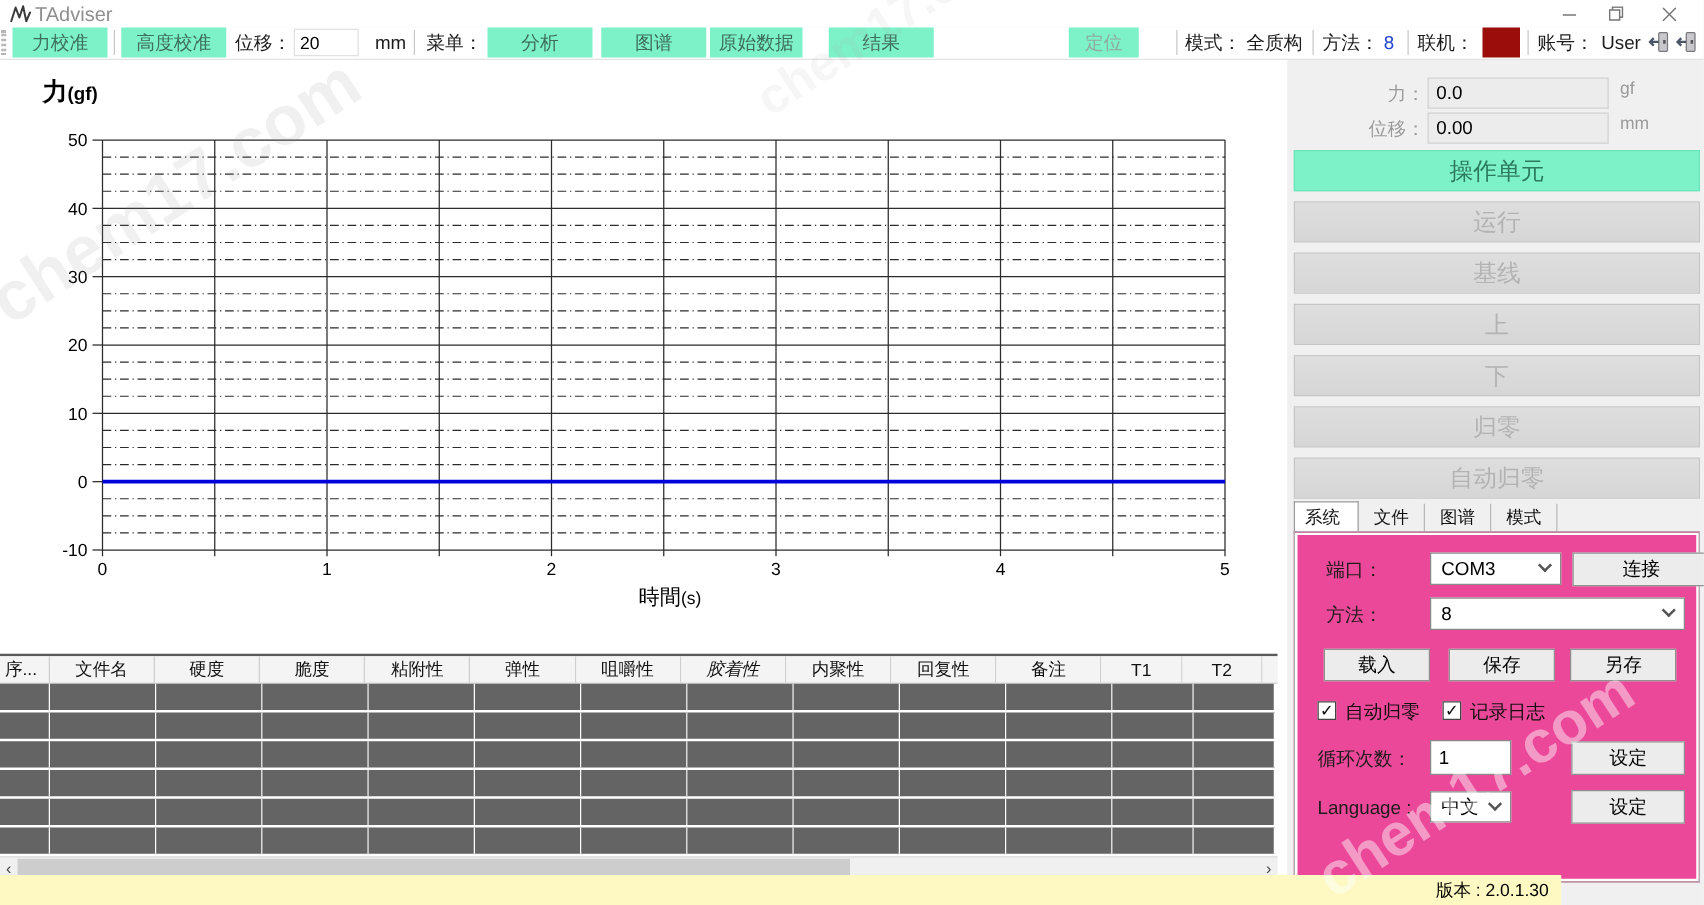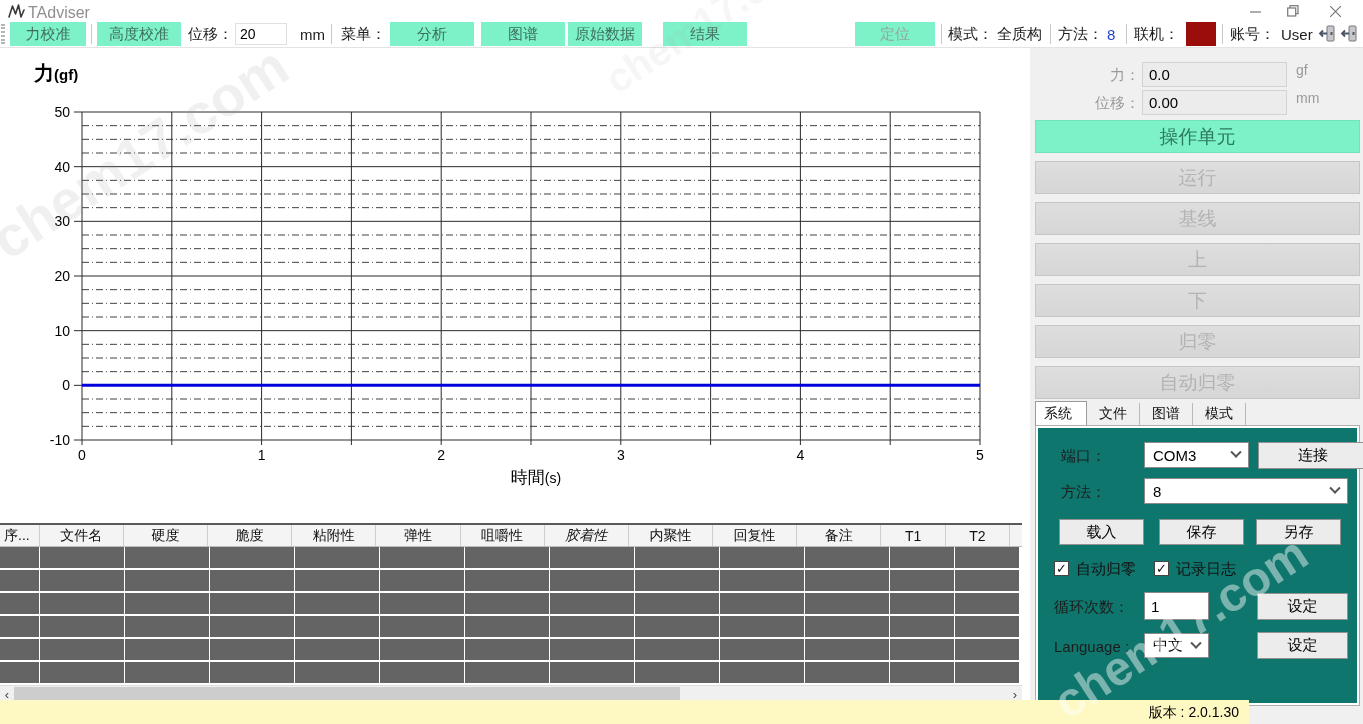--- a/index.html
+++ b/index.html
@@ -50,21 +50,21 @@
   .readout-box { position:absolute; width:145px; height:25px; background:#ececec; border:1px solid #d2d2d2; font-size:15px; color:#000; padding:2px 6px; font-family:inherit; }
   .readout-unit { position:absolute; font-size:14px; color:#9a9a9a; }
   .action-btn { position:absolute; left:5px; width:325px; height:33px; font-size:19px; display:flex; align-items:center; justify-content:center; }
   .action-on { background:#7df2c9; color:#2b7a5e; border:1px solid #6fe3ba; }
   .action-off { background:linear-gradient(#dedede,#d6d6d6); color:#b3b3b3; border:1px solid #c6c6c6; }
 
   #tab-strip { position:absolute; left:5px; top:356px; height:22px; display:flex; align-items:flex-end; }
   .tab { font-size:14px; color:#111; padding:2px 12px 3px 12px; border-right:1px solid #b9b9b9; }
   .tab.active { background:#ffffff; border:1px solid #9a9a9a; border-bottom:none; padding:3px 14px 4px 8px; position:relative; top:1px; }
 
-  #tab-panel { position:absolute; left:5px; top:377px; width:325px; height:281px; background:#0f766e; border:1px solid #aeaeae; box-shadow:inset 0 0 0 2px #ffffff; }
+  #tab-panel { position:absolute; left:5px; top:377px; width:325px; height:281px; background:#ec4899; border:1px solid #aeaeae; box-shadow:inset 0 0 0 2px #ffffff; }
   .panel-label { position:absolute; font-size:15px; color:#1c1c1c; }
   .panel-input { position:absolute; background:#ffffff; border:1px solid #8a8a8a; font-size:15px; color:#000; padding:2px 6px; font-family:inherit; }
   .dropdown { position:absolute; background:#ffffff; border:1px solid #8a8a8a; height:26px; font-size:15px; color:#000; display:flex; align-items:center; padding:0 8px; justify-content:space-between; }
   .chev { width:8px; height:8px; border-right:2px solid #555; border-bottom:2px solid #555; transform:rotate(45deg) translate(-2px,-2px); }
   .panel-btn { position:absolute; background:#ececec; border:1px solid #919191; font-size:15px; color:#000; display:flex; align-items:center; justify-content:center; }
   .cbox { position:absolute; width:15px; height:15px; background:#fff; border:1px solid #444; font-size:13px; line-height:13px; text-align:center; color:#111; font-weight:700; }
   .cbox-label { position:absolute; font-size:15px; color:#111; }
 
   #statusbar { left:0; top:700px; width:1249px; height:24px; background:#fef9c3; }
   #version { position:absolute; right:10px; top:4px; font-size:14px; color:#000; }
@@ -110,21 +110,21 @@
   <div class="tb-item tb-label" style="left:188px">位移：</div>
   <input id="disp-input" class="abs" style="left: 235px; top: 1px;" value="20">
   <div class="tb-item tb-label" style="left:300px">mm</div>
   <div class="tb-sep" style="left:331px"></div>
 
   <div class="tb-item tb-label" style="left:341px">菜单：</div>
   <div class="tb-item tealbtn" style="left:390px;width:84px">分析</div>
   <div class="tb-item tealbtn" style="left:481px;width:84px">图谱</div>
   <div class="tb-item tealbtn" style="left:568px;width:74px">原始数据</div>
   <div class="tb-item tealbtn" style="left:663px;width:84px">结果</div>
-  <div class="tb-item tealbtn disabledtxt" style="left:855px;width:80px">定位</div>
+  <div class="tb-item tealbtn disabledtxt" style="left:855px;width:56px">定位</div>
 
   <div class="tb-sep" style="left:941px"></div>
   <div class="tb-item tb-label" style="left:948px">模式：</div>
   <div class="tb-item tb-label" style="left:997px">全质构</div>
   <div class="tb-sep" style="left:1050px"></div>
   <div class="tb-item tb-label" style="left:1058px">方法：</div>
   <div class="tb-item tb-label blue-val" style="left:1107px">8</div>
   <div class="tb-sep" style="left:1126px"></div>
   <div class="tb-item tb-label" style="left:1134px">联机：</div>
   <div id="online-box" class="abs" style="left:1186px;top:0"></div>

